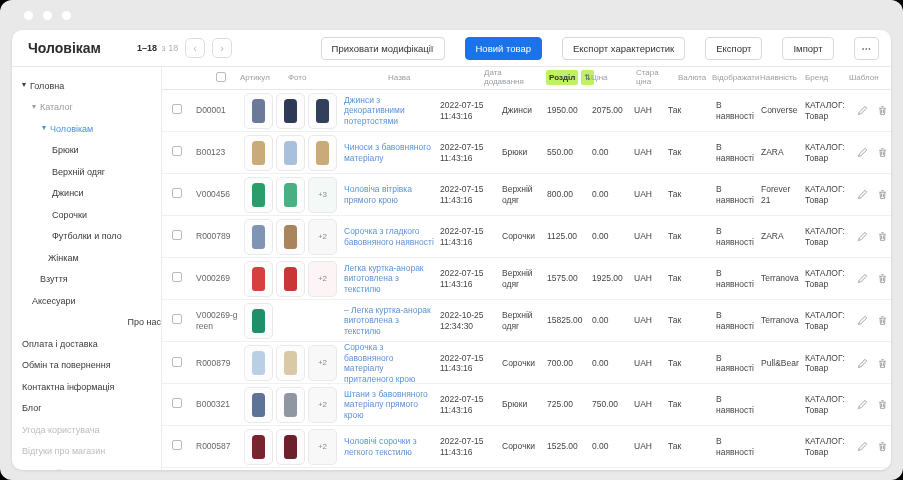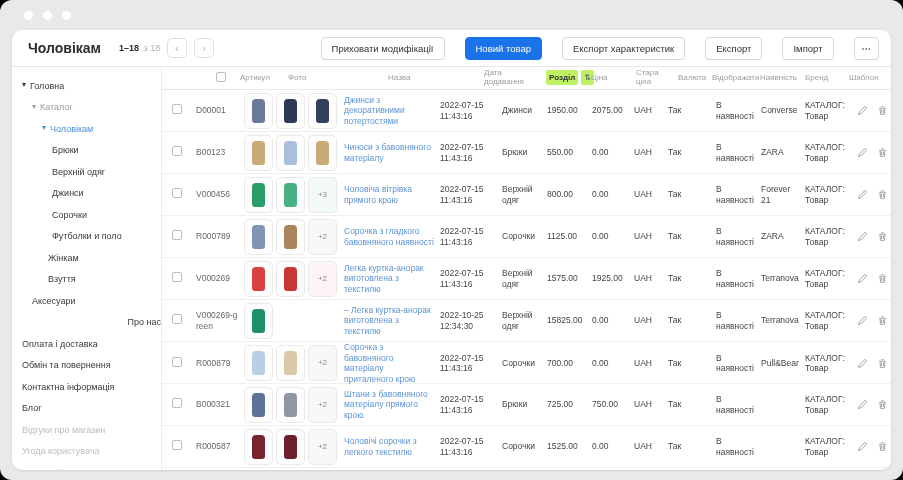--- a/index.html
+++ b/index.html
@@ -6,21 +6,21 @@
   html,body { width: 903px; height: 480px; }
   body { background: #000; font-family: "Liberation Sans", sans-serif; position: relative; overflow: hidden; }
   .window { position: absolute; inset: 0; background: #e9e9e9; border-radius: 12px; overflow: hidden; }
   .titlebar { height: 30px; display: flex; align-items: center; padding-left: 24px; gap: 10px; }
   .dot { width: 9px; height: 9px; border-radius: 50%; background: #fff; }
   .card { position: absolute; left: 12px; right: 12px; top: 30px; bottom: 10px; background: #fff; border-radius: 10px; overflow: hidden; box-shadow: 0 1px 3px rgba(0,0,0,.1); }
 
   
   .card-header { height: 37px; display: flex; align-items: center; padding: 0 12px 0 16px; border-bottom: 1px solid #e7e7e7; }
   .page-title { font-size: 14px; font-weight: bold; color: #2d2d2d; }
-  .pag { margin-left: 18px; font-size: 9px; color: #2d2d2d; font-weight: bold; }
+  .pag { margin-left: 36px; font-size: 9px; color: #2d2d2d; font-weight: bold; }
   .pag-total { color: #b0b0b0; font-weight: normal; margin-left: 2px; }
   .pag-btn { width: 20px; height: 20px; margin-left: 7px; border: 1px solid #ddd; border-radius: 5px; background: #fff;
              color: #b9b9b9; font-size: 11px; line-height: 17px; text-align: center; cursor: pointer; }
   .hdr-spacer { flex: 1; }
   .btn { margin-left: 20px; padding: 0 10px; height: 23px; font-size: 9.5px; font-family: "Liberation Sans", sans-serif;
          border: 1px solid #d7d7d7; border-radius: 4px; background: #fff; color: #333; cursor: pointer; white-space: nowrap; }
   .btn.primary { background: #1a73e8; border-color: #1a73e8; color: #fff; }
   .btn.icon { padding: 0 7px; font-weight: bold; color: #555; }
 
   
@@ -108,21 +108,21 @@
           </div>
           <div class="side-item normal" style="padding-left: 40px;">
             <span>Сорочки</span>
           </div>
           <div class="side-item normal" style="padding-left: 40px;">
             <span>Футболки и поло</span>
           </div>
           <div class="side-item normal" style="padding-left: 36px;">
             <span>Жінкам</span>
           </div>
-          <div class="side-item normal" style="padding-left: 36px; text-align: right;">
+          <div class="side-item normal" style="padding-left: 28px; text-align: right;">
             <span>Взуття</span>
           </div>
           <div class="side-item normal" style="padding-left: 20px;">
             <span>Аксесуари</span>
           </div>
           <div class="side-item normal" style="padding-left: 10px; justify-content: flex-end;">
             <span>Про нас</span>
           </div>
           <div class="side-item normal" style="padding-left: 10px;">
             <span>Оплата і доставка</span>
@@ -130,24 +130,24 @@
           <div class="side-item normal" style="padding-left: 10px;">
             <span>Обмін та повернення</span>
           </div>
           <div class="side-item normal" style="padding-left: 10px;">
             <span>Контактна інформація</span>
           </div>
           <div class="side-item normal" style="padding-left: 10px;">
             <span>Блог</span>
           </div>
           <div class="side-item muted" style="padding-left: 10px;">
+            <span>Угода користувача</span>
+          </div>
+          <div class="side-item muted" style="padding-left: 10px;">
             <span>Відгуки про магазин</span>
-          </div>
-          <div class="side-item muted" style="padding-left: 10px;">
-            <span>Угода користувача</span>
           </div>
           <div class="side-item muted" style="padding-left: 10px;">
             <span>Мапа сайту</span>
           </div>
         </nav>
 
       <div class="table">
         <div class="grid thead">
             <div class="hcell"><span class="cb"></span></div>
             <div class="hcell">Артикул</div>

